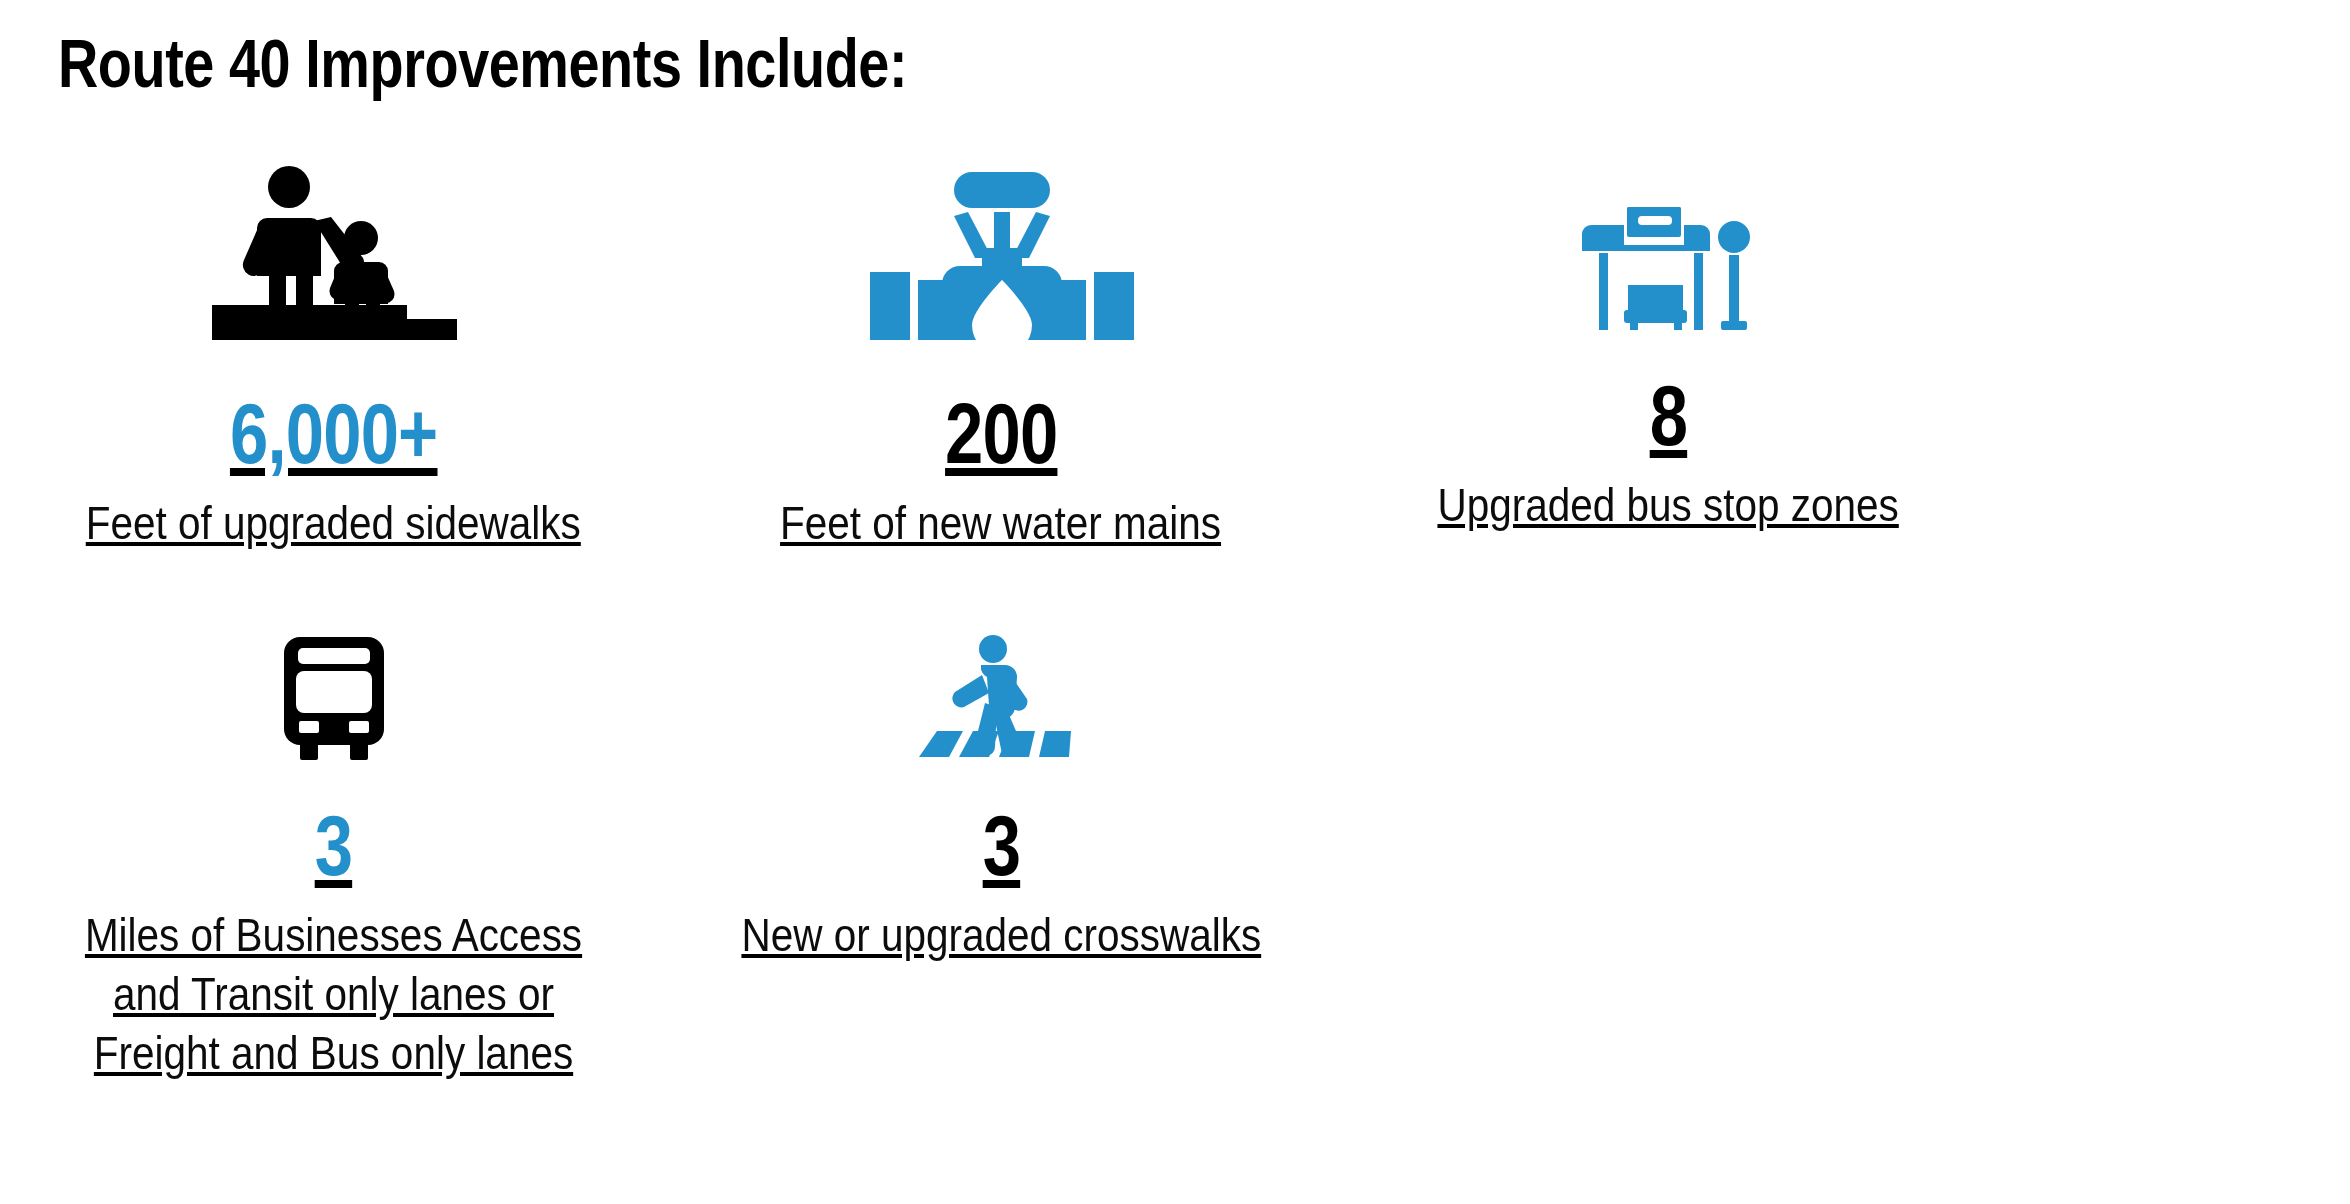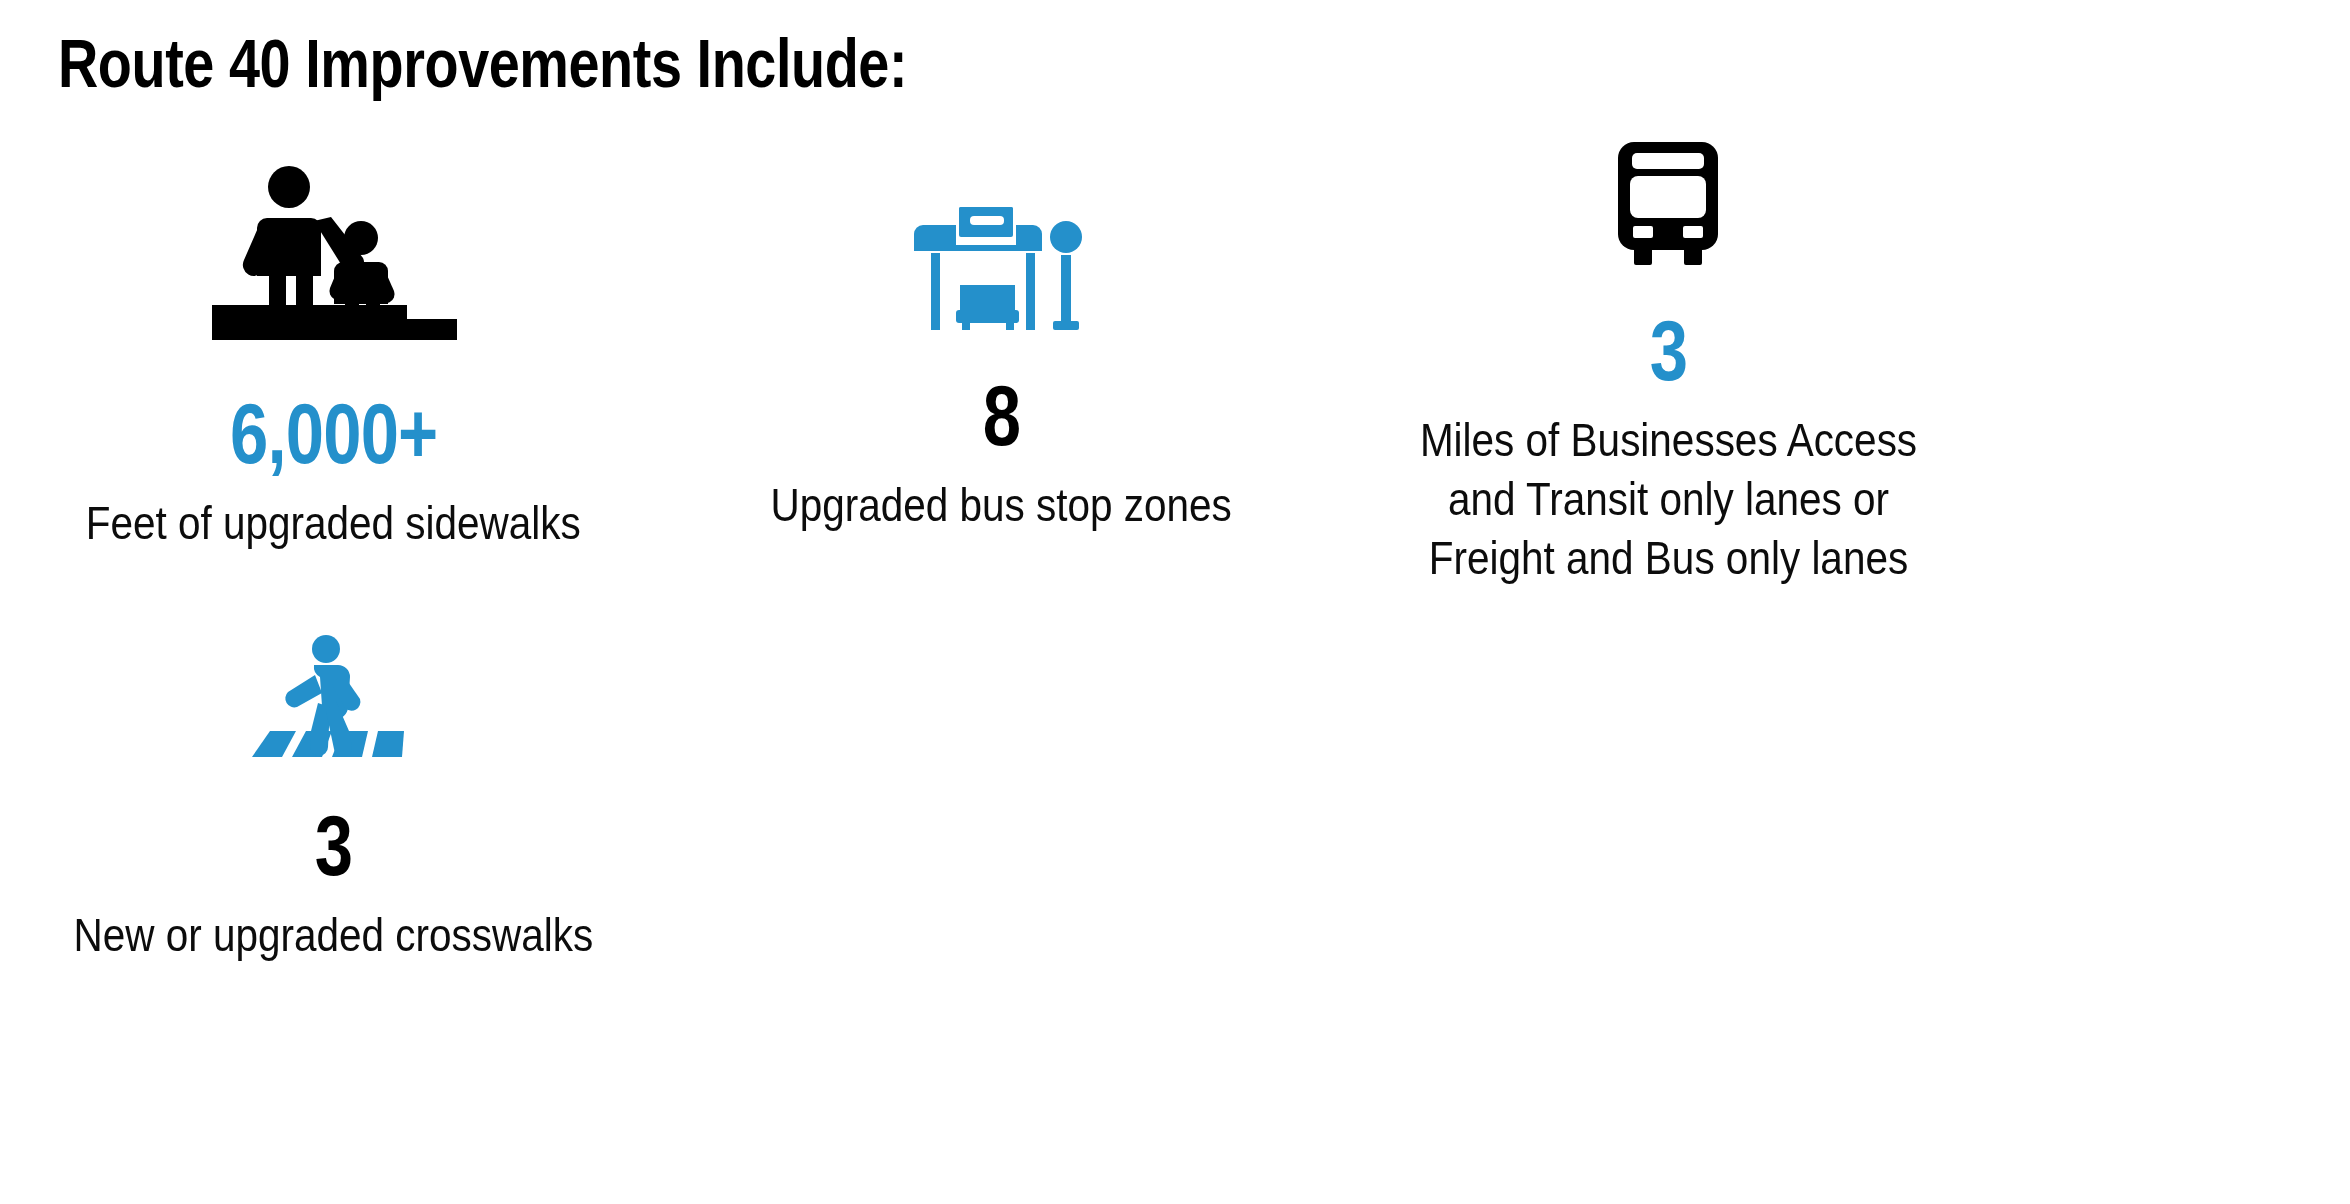--- a/index.html
+++ b/index.html
@@ -37,20 +37,21 @@
   }
 
   #grid {
     position: absolute;
     left: 0;
     top: 140px;
     width: 2002px;
     display: grid;
     grid-template-columns: repeat(3, 1fr);
     grid-template-rows: 430px auto;
+    text-decoration: underline;
   }
 
   .cell {
     display: flex;
     flex-direction: column;
     align-items: center;
     justify-content: flex-start;
   }
 
   .icon-wrap {
@@ -127,20 +128,47 @@
 
             <rect x="8" y="140" width="195" height="38"></rect>
             <rect x="8" y="154" width="245" height="24"></rect>
           </g>
         </svg>
       </div>
       <div class="stat-number blue">6,000+</div>
       <div class="stat-label">Feet of upgraded sidewalks</div>
     </div>
 
+    <div class="cell">
+      <div class="icon-wrap">
+        <svg width="290" height="172" viewBox="0 0 290 172">
+          <g fill="#2490cb">
+
+            <rect x="98" y="4" width="96" height="36" rx="18"></rect>
+
+            <path d="M112 44 L136 90 h-17 L98 48 z"></path>
+            <path d="M180 44 L156 90 h17 L194 48 z"></path>
+            <rect x="138" y="44" width="16" height="46"></rect>
+            <rect x="126" y="80" width="40" height="18"></rect>
+
+            <path d="M104 98 h84 a18 18 0 0 1 18 18 v56 h-120 v-56 a18 18 0 0 1 18 -18 z"></path>
+
+            <rect x="62" y="112" width="28" height="60"></rect>
+            <rect x="202" y="112" width="28" height="60"></rect>
+
+            <rect x="14" y="104" width="40" height="68"></rect>
+            <rect x="238" y="104" width="40" height="68"></rect>
+          </g>
+
+          <path d="M146 112 c 0 0 30 30 30 45 a30 30 0 0 1 -60 0 c 0 -15 30 -45 30 -45 z" fill="#ffffff"></path>
+        </svg>
+      </div>
+      <div class="stat-number black">200</div>
+      <div class="stat-label">Feet of new water mains</div>
+    </div>
 
 
     <div class="cell row2">
       <div class="icon-wrap">
         <svg width="175" height="125" viewBox="0 0 175 125">
           <g fill="#2490cb">
 
             <rect x="46" y="2" width="54" height="30" rx="2"></rect>
             <rect x="57" y="11" width="34" height="9" rx="4" fill="#ffffff"></rect>
 

